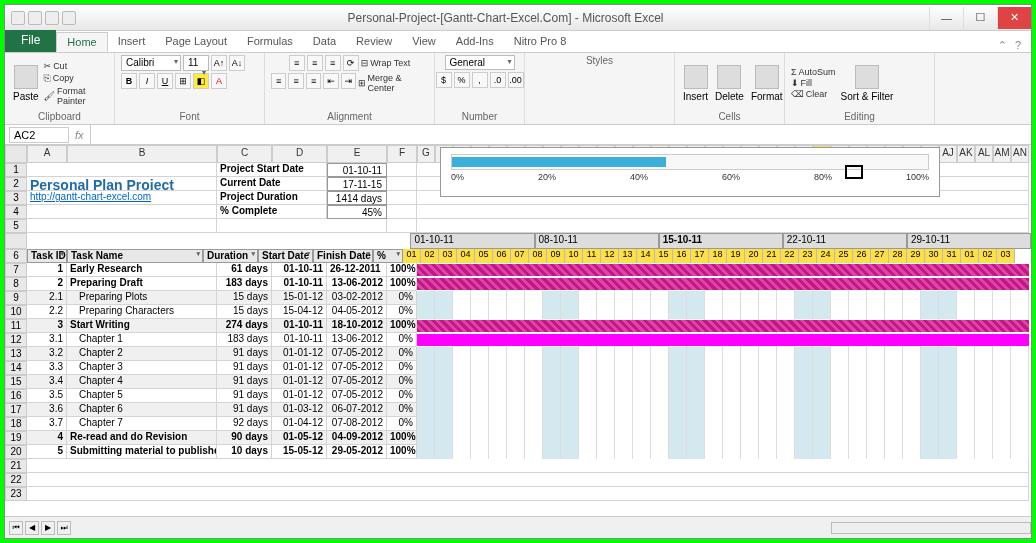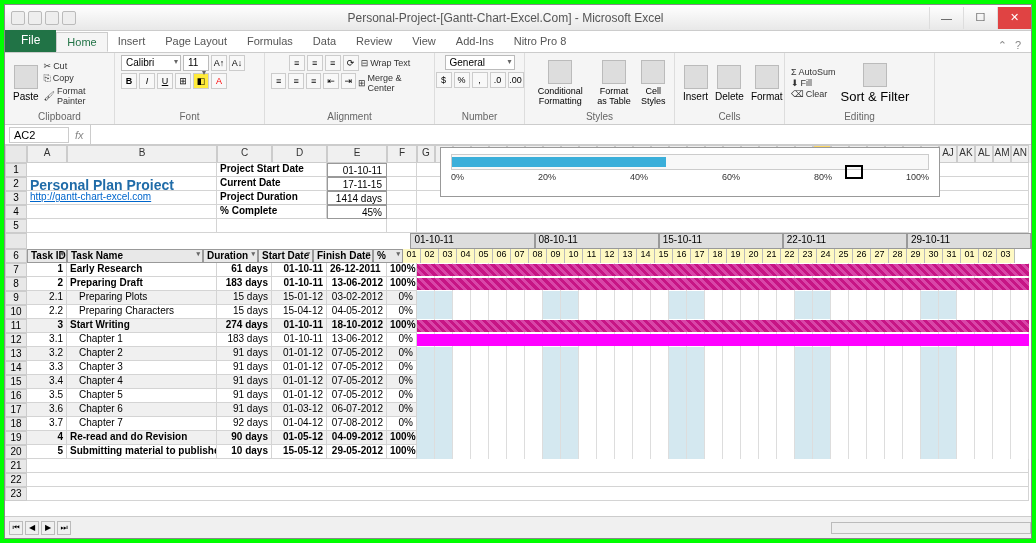--- a/index.html
+++ b/index.html
@@ -42,21 +42,21 @@
 .row.h .cell::after { content:'▾'; position:absolute; right:2px; font-size:7px; color:#666; }
 .row.data .cell { background:#fff; }
 .row.data.bold .cell { font-weight:bold; }
 .row.data.gray .cell { background:#f0f0f0; }
 .title-proj { color:#1f6ba8; font-weight:bold; font-size:14px; }
 .link { color:#0066cc; text-decoration:underline; font-size:10px; }
 .infobox { border:1px solid #999; padding:1px 4px; font-size:10px; text-align:right; }
 .ganttbar { height:12px; }
 .pink { background:repeating-linear-gradient(45deg,#c71585,#c71585 3px,#d946a8 3px,#d946a8 6px); }
 .mag { background:#ff00ff; }
-.daycol { width:18px; border-right:1px solid #bbb; text-align:center; font-size:9px; background:#fef9c3; }
+.daycol { width:18px; border-right:1px solid #bbb; text-align:center; font-size:9px; background:#fde047; }
 .wkhdr { background:#ddd; font-size:10px; padding:0 3px; border:1px solid #999; }
 .progress { height:16px; background:#f8f8f8; border:1px solid #ccc; display:flex; align-items:center; }
 .progbar { height:10px; background:#3bafda; }
 .sheettabs { height:22px; background:#f0f0f0; border-top:1px solid #ccc; display:flex; align-items:center; font-size:10px; }
 .stnav { display:flex; gap:2px; padding:0 4px; }
 .stnav div { width:14px; height:14px; border:1px solid #bbb; display:flex; align-items:center; justify-content:center; font-size:8px; }
 .stab { padding:2px 10px; background:#fff; border:1px solid #ccc; border-bottom:none; }
 .stab.inactive { background:#e8e8e8; color:#888; }
 .statusbar { height:20px; background:#f0f0f0; border-top:1px solid #ccc; display:flex; align-items:center; font-size:10px; padding:0 8px; }
 .chart-overlay { position:absolute; top:2px; left:435px; width:500px; height:50px; border:1px solid #999; background:#fff; padding:6px 10px; }
@@ -168,34 +168,20 @@
           <div class="minibtn">$</div>
           <div class="minibtn">%</div>
           <div class="minibtn">,</div>
           <div class="minibtn">.0</div>
           <div class="minibtn">.00</div>
         </div>
       </div>
       <div class="lbl">Number</div>
     </div>
     <div class="group" style="width:150px">
-      <div class="body">
-        <div class="bigbtn">
-            <div class="ic"></div>
-            <span style="font-size:9px;text-align:center">Conditional Formatting</span>
-          </div>
-        <div class="bigbtn">
-            <div class="ic"></div>
-            <span style="font-size:9px;text-align:center">Format as Table</span>
-          </div>
-        <div class="bigbtn">
-            <div class="ic"></div>
-            <span style="font-size:9px;text-align:center">Cell Styles</span>
-          </div>
-      </div>
       <div class="lbl">Styles</div>
     </div>
     <div class="group" style="width:110px">
       <div class="body">
         <div class="bigbtn">
             <div class="ic"></div>
             <span>Insert</span>
           </div>
         <div class="bigbtn">
             <div class="ic"></div>
@@ -210,21 +196,21 @@
     </div>
     <div class="group" style="width:150px">
       <div class="body">
         <div style="display:flex;flex-direction:column;gap:1px">
           <div class="smallrow">Σ <span>AutoSum</span></div>
           <div class="smallrow">⬇ <span>Fill</span></div>
           <div class="smallrow">⌫ <span>Clear</span></div>
         </div>
         <div class="bigbtn">
             <div class="ic"></div>
-            <span style="font-size:13px;text-align:right">Sort &amp; Filter</span>
+            <span style="font-size:10px;text-align:right">Sort &amp; Filter</span>
           </div>
       </div>
       <div class="lbl">Editing</div>
     </div>
   </div>
 
   <div class="cellref">
     <div class="namebox">AC2</div>
     <span class="fx">fx</span>
     <div style="flex:1;border-left:1px solid #ccc;height:100%"></div>
@@ -312,21 +298,21 @@
           <div class="cell" style="width: 190px;"></div>
           <div class="cell" style="width: 170px;"></div>
           <div class="cell" style="width: 30px;"></div>
           <div class="cell" style="width: 612px; background: rgb(255, 255, 255);"></div>
         </div>
         <div class="row" style="height: 16px;">
           <div class="rowhdr" style="height: 16px;"></div>
           <div style="width: 390px;"></div>
           <div class="wkhdr" style="width: 126px;">01-10-11</div>
           <div class="wkhdr" style="width: 126px;">08-10-11</div>
-          <div class="wkhdr" style="width: 126px;">15-10-11</div>
+          <div class="wkhdr" style="width: 126px; font-weight: bold;">15-10-11</div>
           <div class="wkhdr" style="width: 126px;">22-10-11</div>
           <div class="wkhdr" style="width: 126px;">29-10-11</div>
         </div>
         <div class="row h">
           <div class="rowhdr" style="height: 14px;">6</div>
           <div class="cell" style="width: 40px;">Task ID</div>
           <div class="cell" style="width: 136px;">Task Name</div>
           <div class="cell" style="width: 55px;">Duration</div>
           <div class="cell" style="width: 55px;">Start Date</div>
           <div class="cell" style="width: 60px;">Finish Date</div>

